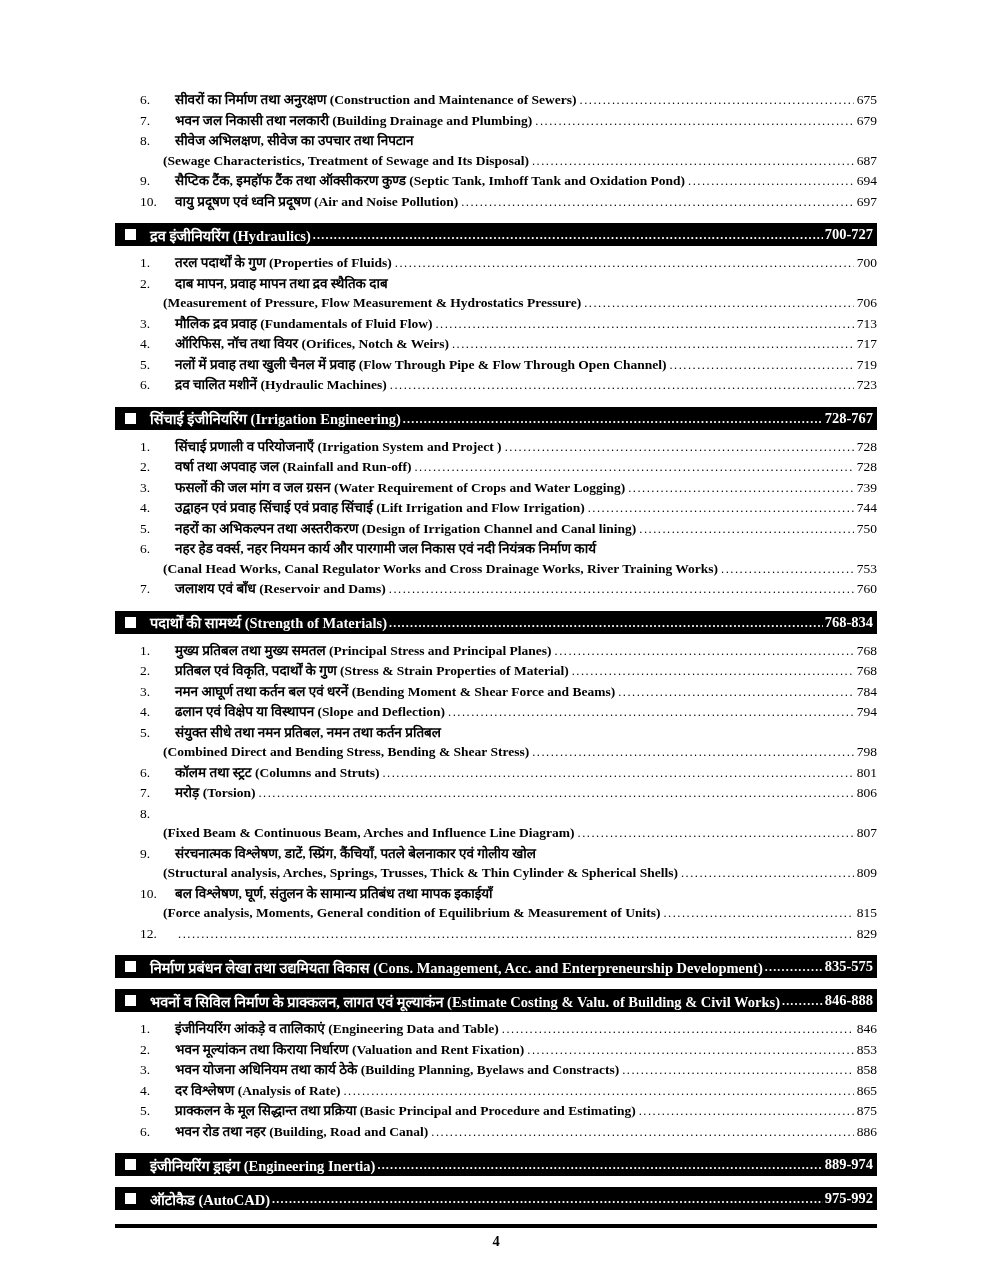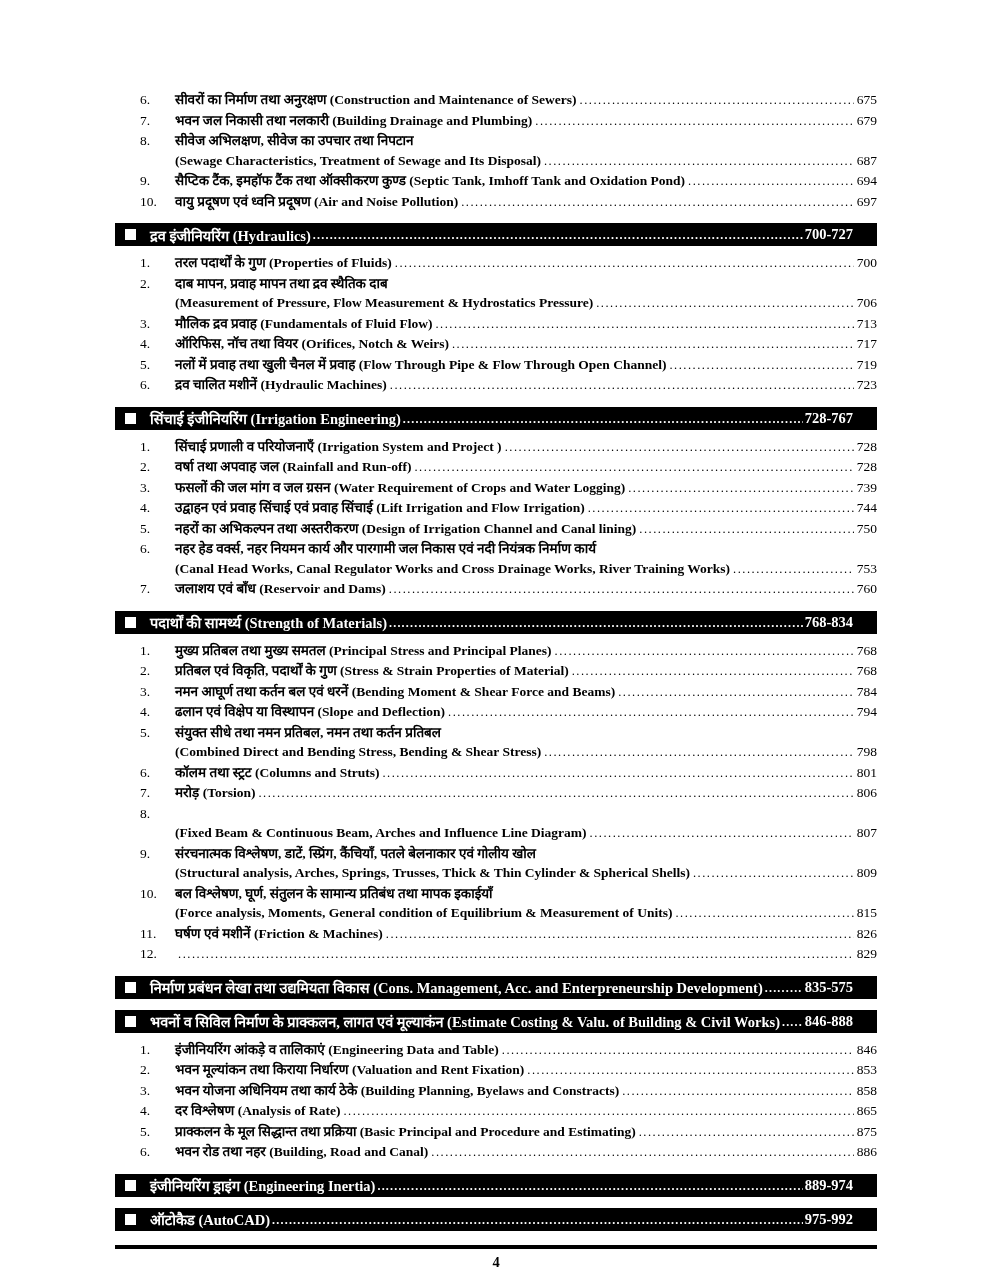--- a/index.html
+++ b/index.html
@@ -12,33 +12,33 @@
   .content {
     position:absolute; left:115px; top:90px; width:762px;
   }
   
   .row {
     display:flex; align-items:baseline;
     line-height:19.5px; font-size:13.5px;
   }
   .num  { flex:none; margin-left:25px; width:35px; }
   .itext{ white-space:nowrap;font-weight:bold; }
-  .cont { margin-left:60px; }
+  .cont { margin-left:48px; }
   .leader { flex:1 1 auto; overflow:hidden; white-space:nowrap; min-width:12px; margin:0 3px; }
   .leader::after {
     content:"......................................................................................................................................................................................................";
     letter-spacing:1.5px; font-size:12.5px;
   }
   .pageref { flex:none; }
   .bold { font-weight:bold; }
   
   .bar {
     display:flex; align-items:center;
     height:23px; background:#000; color:#fff;
-    margin:11px 0 7px 0; padding:0 24px 0 10px;
+    margin:11px 0 7px 0; padding:0 4px 0 10px;
     font-weight:bold; font-size:14.5px;
   }
   .bar .sq { flex:none; width:11px; height:11px; background:#fff; margin-right:14px; }
   .bar .btitle { white-space:nowrap; }
   .bar .leader { margin:0 2px; }
   .bar .leader::after { letter-spacing:1.2px; font-size:12px; }
   .bar .bpages { flex:none; }
   
   .footer-rule { height:4px; background:#000; margin-top:14px; }
   .page-num { text-align:center; font-weight:bold; font-size:14.5px; margin-top:5px; }
@@ -248,26 +248,20 @@
       <div class="row">
         <span class="num">10.</span>
         <span class="itext">बल विश्लेषण, घूर्ण, संतुलन के सामान्य प्रतिबंध तथा मापक इकाईयाँ</span>
       </div>
       <div class="row">
         <span class="itext cont">(Force analysis, Moments, General condition of Equilibrium &amp; Measurement of Units)</span>
         <span class="leader"></span>
         <span class="pageref">815</span>
       </div>
       <div class="row">
-        <span class="num">11.</span>
-        <span class="itext">घर्षण एवं मशीनें (Friction &amp; Machines)</span>
-        <span class="leader"></span>
-        <span class="pageref">826</span>
-      </div>
-      <div class="row">
         <span class="num">12.</span>
         <span class="leader"></span>
         <span class="pageref">829</span>
       </div>
       <div class="bar">
         <span class="sq"></span>
         <span class="btitle">निर्माण प्रबंधन लेखा तथा उद्यमियता विकास (Cons.  Management, Acc. and Enterpreneurship Development)</span>
         <span class="leader"></span>
         <span class="bpages">835-575</span>
       </div>

